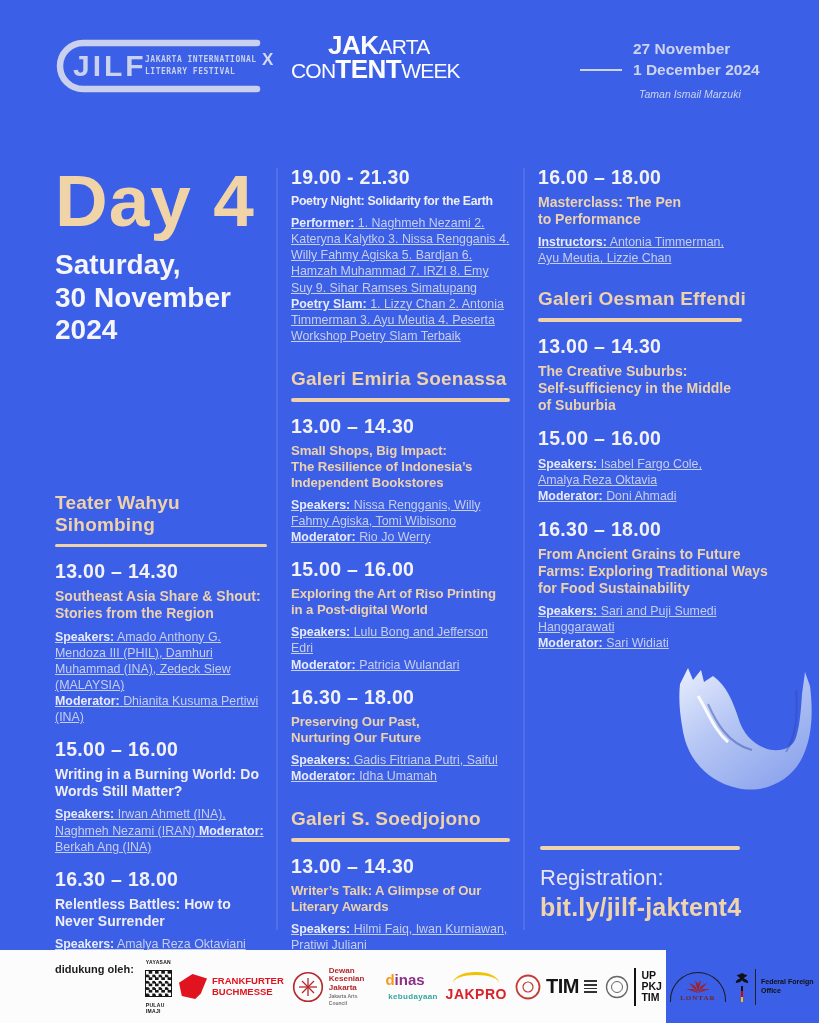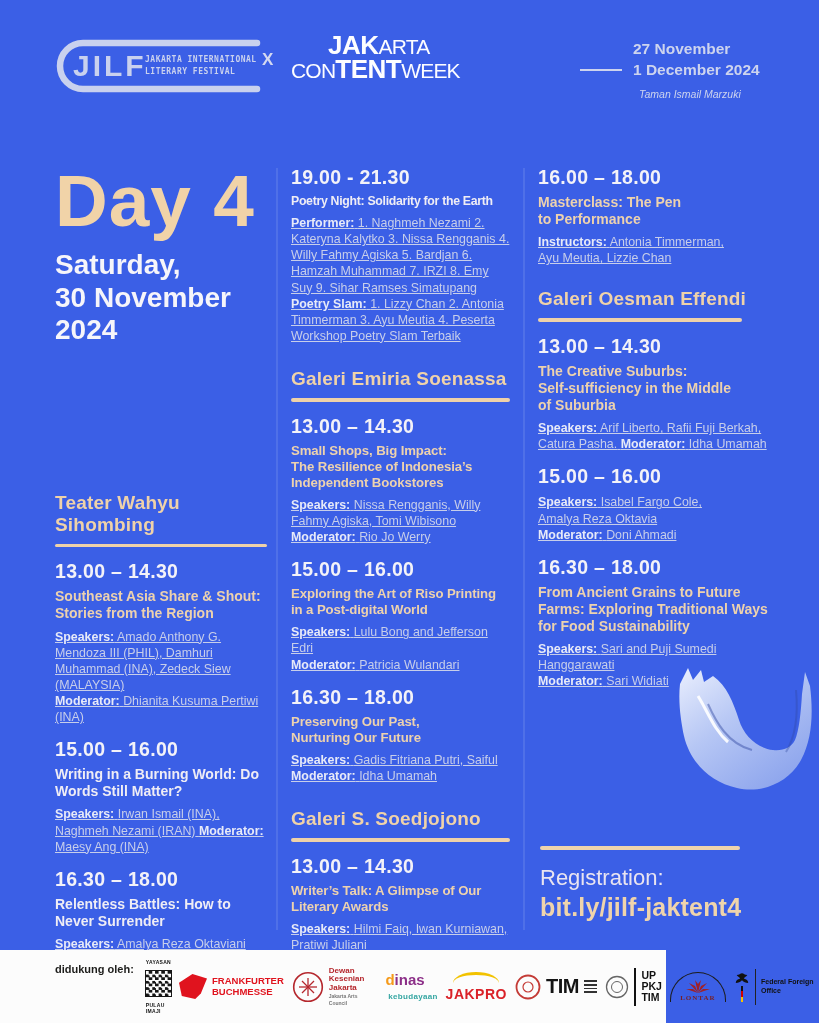--- a/index.html
+++ b/index.html
@@ -149,22 +149,22 @@
         <span class="seg"><b>Speakers:</b> <span class="txt">Amado Anthony G. Mendoza III (PHIL), Damhuri Muhammad (INA), Zedeck Siew (MALAYSIA)</span></span>
         <span class="seg block"><b>Moderator:</b> <span class="txt">Dhianita Kusuma Pertiwi (INA)</span></span>
       </p>
     </article>
 
     <article>
       <div class="time">15.00 – 16.00</div>
       <div class="title white">Writing in a Burning World: Do
 Words Still Matter?</div>
       <p class="people">
-        <span class="seg"><b>Speakers:</b> <span class="txt">Irwan Ismail (INA), Naghmeh Nezami (IRAN)</span></span>
-        <span class="seg"> <b>Moderator:</b> <span class="txt">Maesy Ang (INA)</span></span>
+        <span class="seg"><b>Speakers:</b> <span class="txt">Irwan Ahmett (INA), Naghmeh Nezami (IRAN)</span></span>
+        <span class="seg"> <b>Moderator:</b> <span class="txt">Berkah Ang (INA)</span></span>
       </p>
     </article>
 
     <article>
       <div class="time">16.30 – 18.00</div>
       <div class="title white">Relentless Battles: How to
 Never Surrender</div>
       <p class="people">
         <span class="seg"><b>Speakers:</b> <span class="txt">Amalya Reza Oktaviani (INA), Eka Kurniawan (INA), and Farwiza Farhan (INA)</span></span>
         <span class="seg block"><b>Moderator:</b> <span class="txt">Areispine Dymussaga Miraviori (INA)</span></span>
@@ -242,25 +242,20 @@
     </article>
 
     <h2 class="venue-heading">Galeri Oesman Effendi</h2>
     <div class="venue-rule"></div>
 
     <article>
       <div class="time">13.00 – 14.30</div>
       <div class="title cream">The Creative Suburbs:
 Self-sufficiency in the Middle
 of Suburbia</div>
-      <p class="people">
-        <span class="seg"><b>Speakers:</b> <span class="txt">Arif Liberto, Rafii Fuji Berkah,
-Catura Pasha.</span></span>
-        <span class="seg"> <b>Moderator:</b> <span class="txt">Idha Umamah</span></span>
-      </p>
     </article>
 
     <article>
       <div class="time">15.00 – 16.00</div>
       <p class="people">
         <span class="seg"><b>Speakers:</b> <span class="txt">Isabel Fargo Cole,
 Amalya Reza Oktavia</span></span>
         <span class="seg block"><b>Moderator:</b> <span class="txt">Doni Ahmadi</span></span>
       </p>
     </article>

